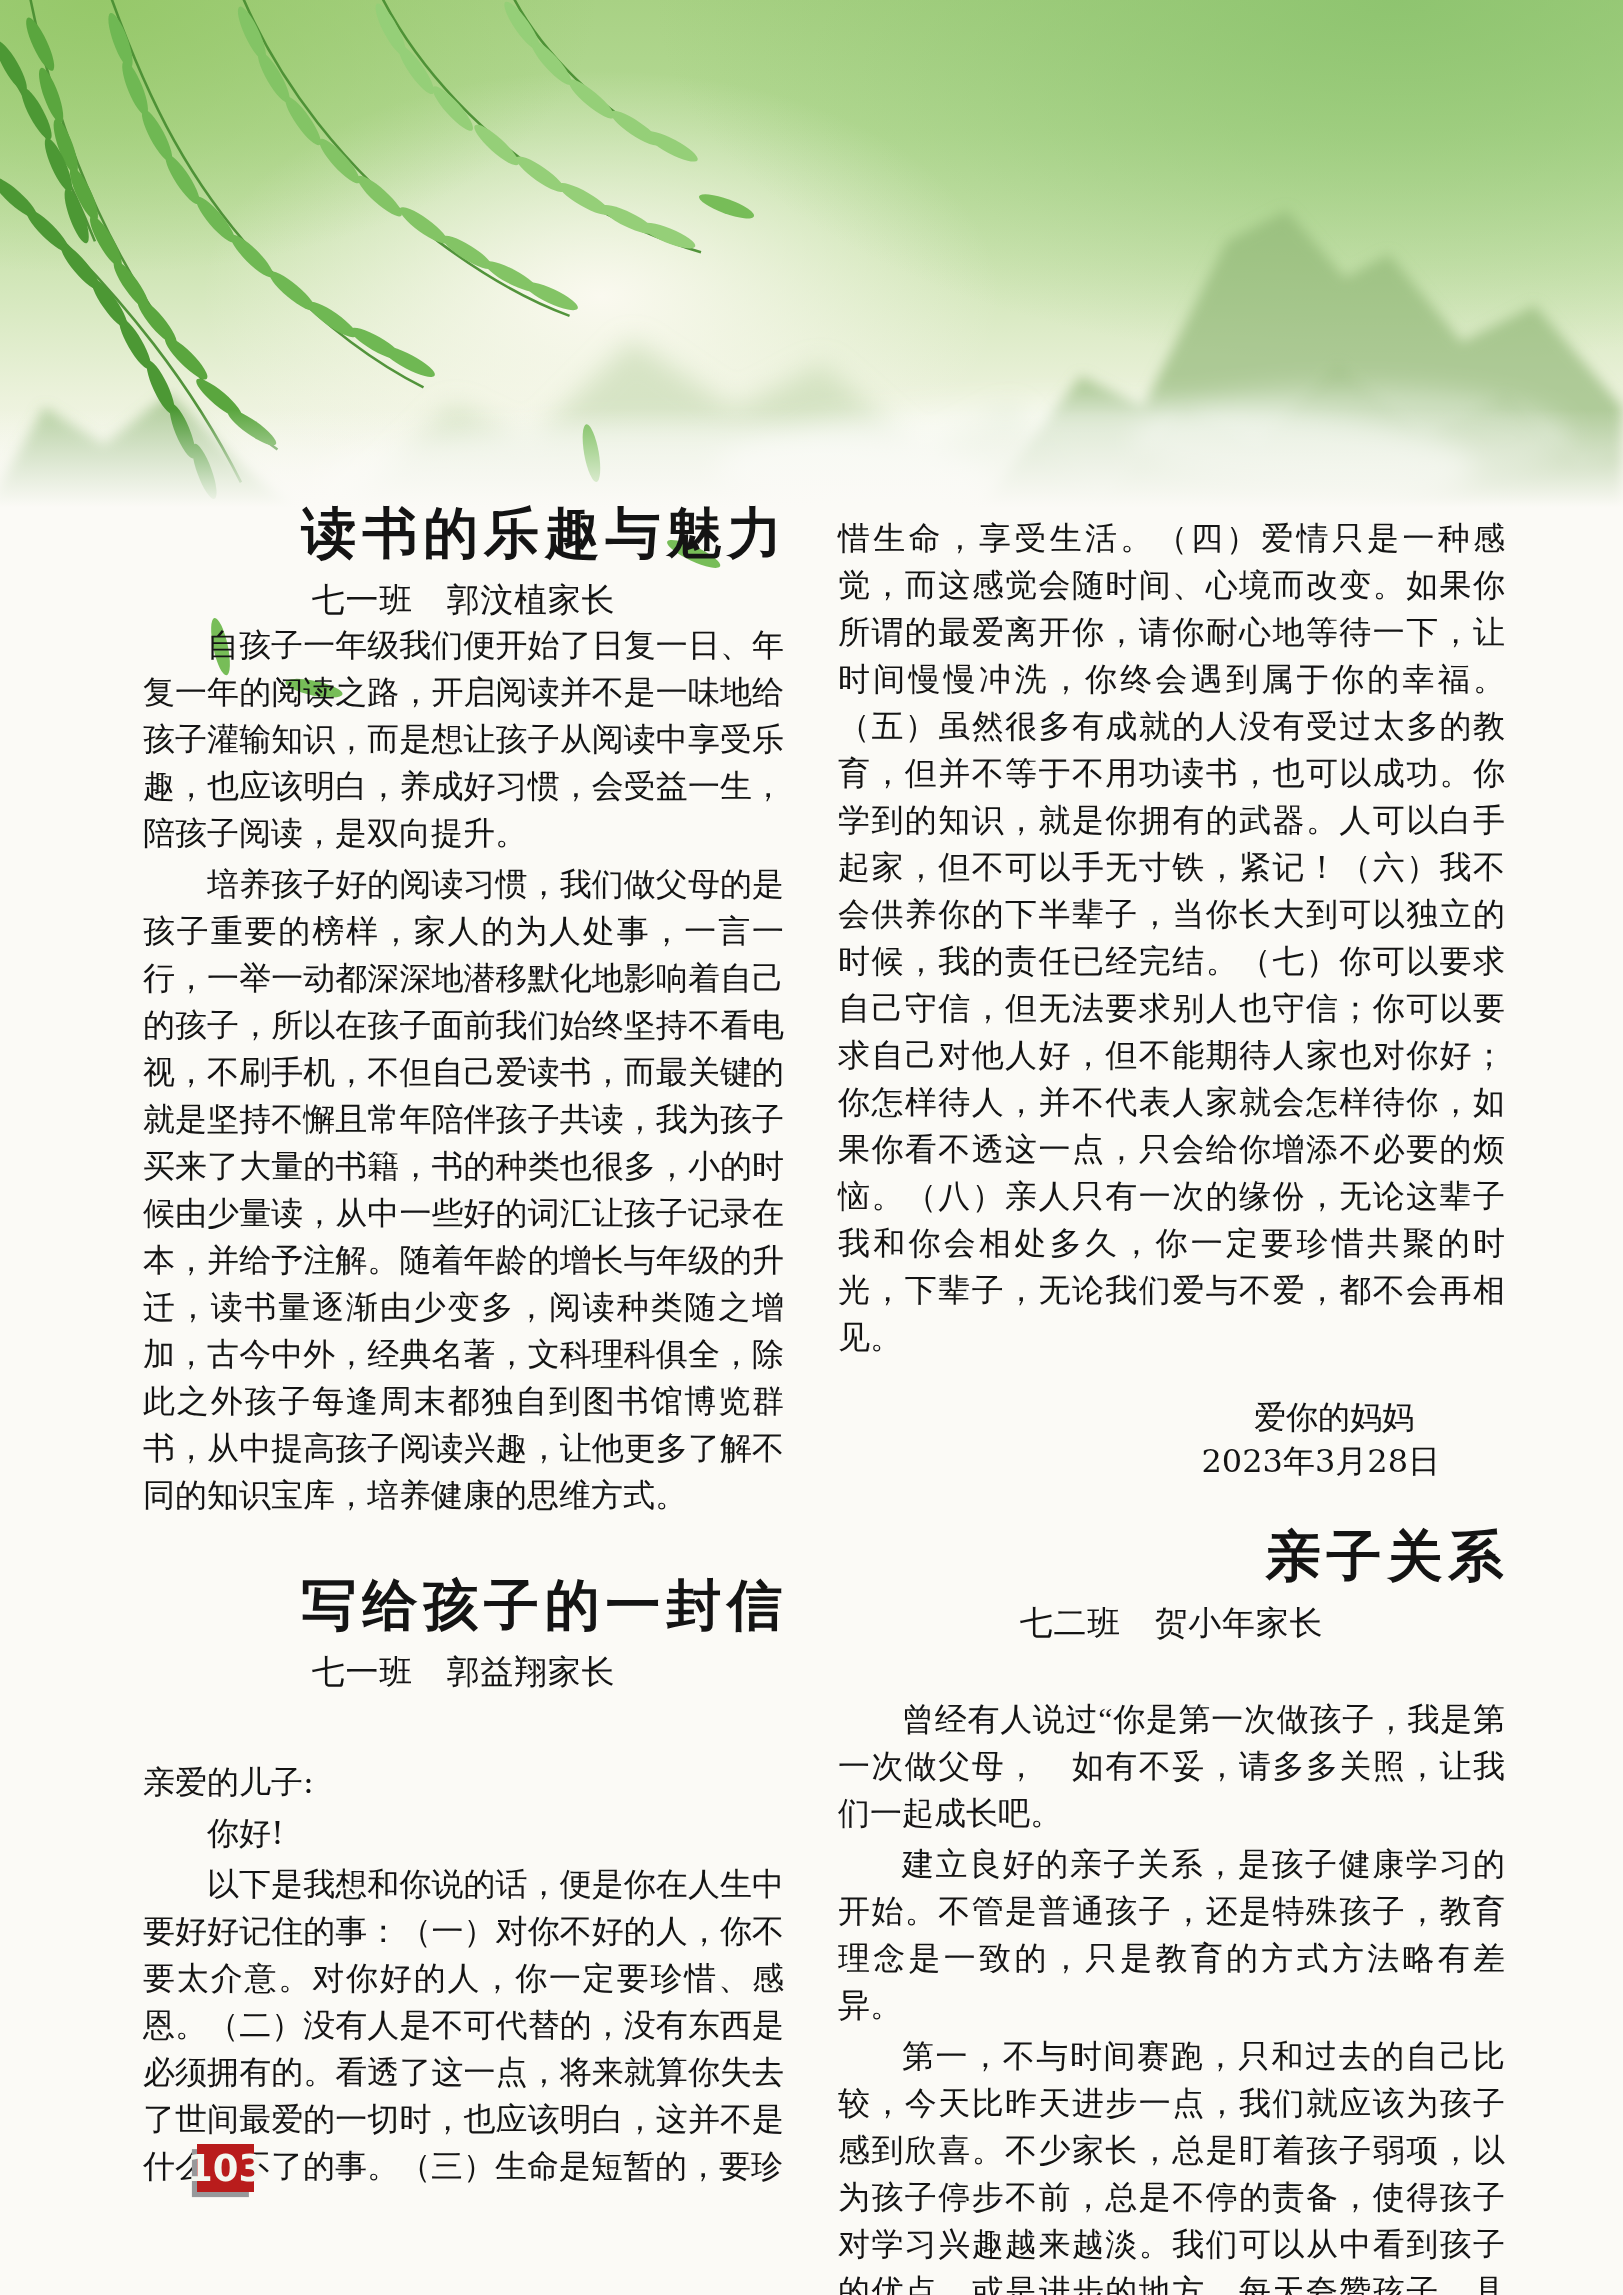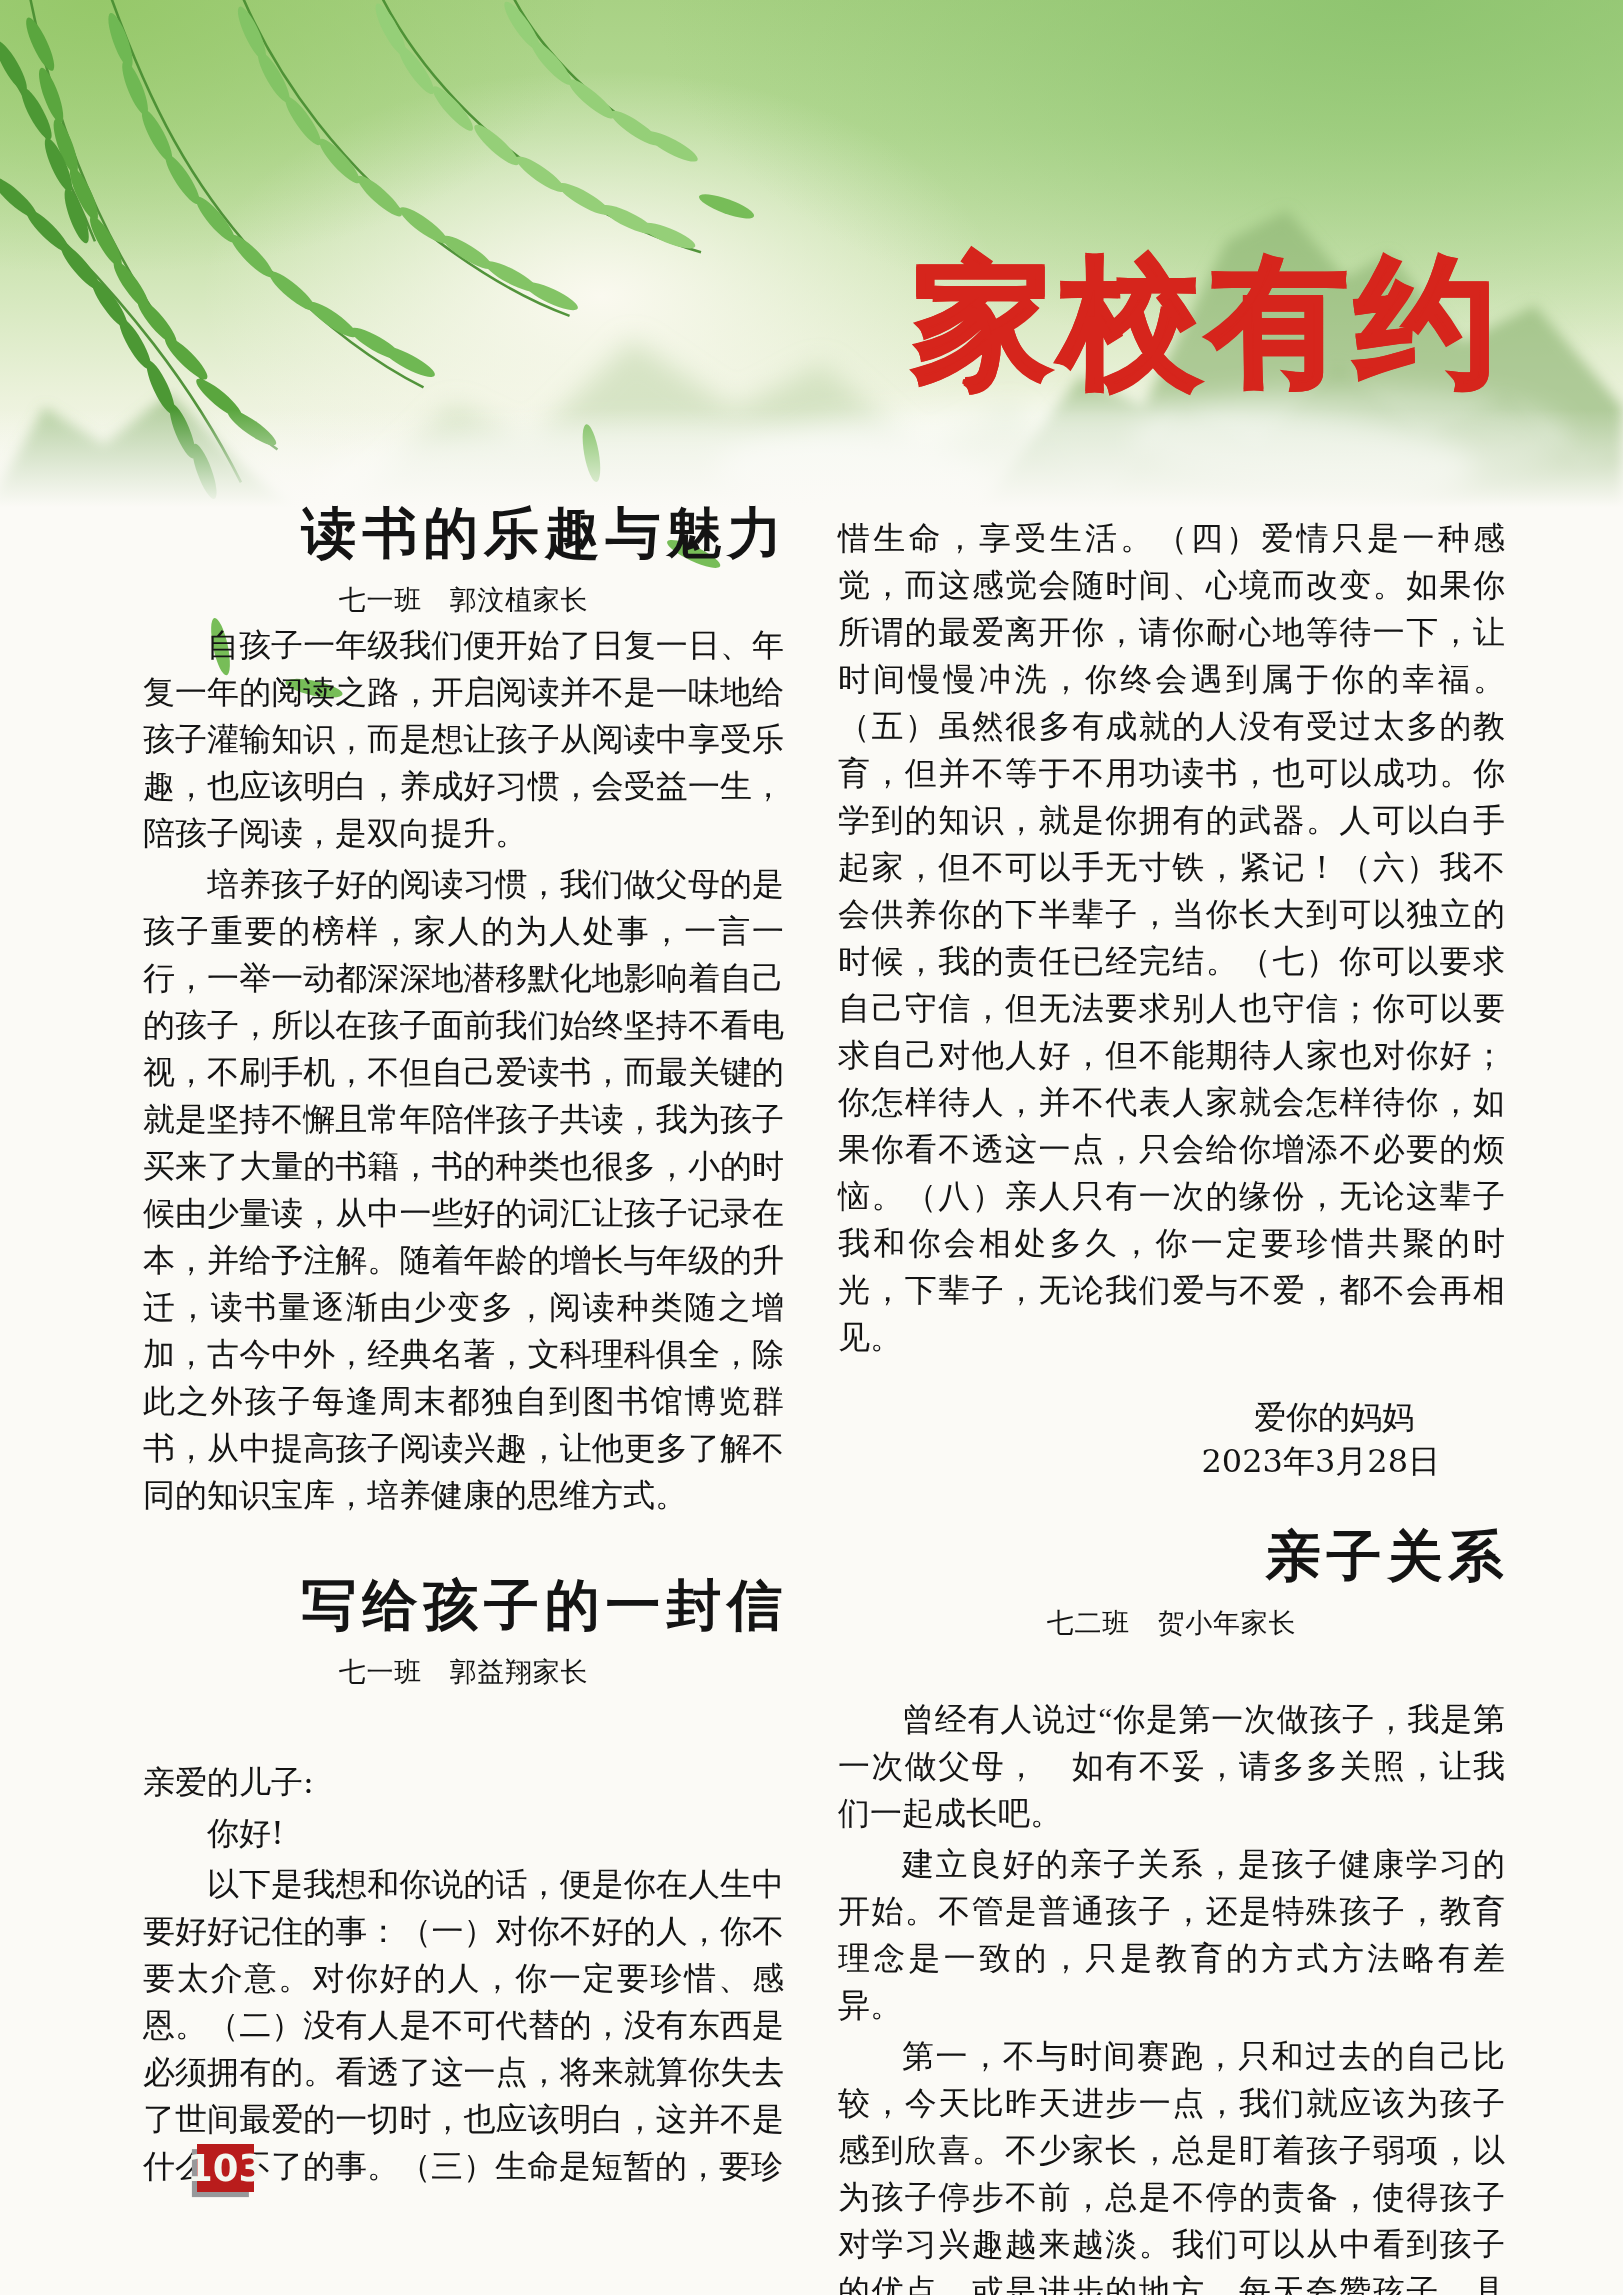--- a/index.html
+++ b/index.html
@@ -42,21 +42,21 @@
   
   .col { position:absolute; }
   .col-left  { left:139px;  top:504px; width:649px; }
   .col-right { left:834px; top:511px; width:675px; }
 
   .article-title {
     margin:0; font-size:55px; line-height:58px; font-weight:bold;
     text-align:right; letter-spacing:5.8px;
   }
   .article-author {
-    margin:19px 0 0; font-size:27px; line-height:37px;
+    margin:19px 0 0; font-size:33px; line-height:37px;
     text-align:center; letter-spacing:0.7px;
   }
   .body-text {
     margin:4px; font-size:32px; line-height:47px;
     text-align:justify; text-justify:inter-ideograph;
   }
   .indent { text-indent:64px; }
   .mt-first { margin-top:69px; }
   .mt-article { margin-top:57px; }
 
@@ -190,21 +190,20 @@
         <use href="#lf" transform="translate(950 758) rotate(25)"></use>
         <use href="#lf" transform="translate(995 282) rotate(20)"></use>
         <use href="#lf" transform="translate(302 885) rotate(78)"></use>
         <use href="#lf" transform="translate(430 942) rotate(12)"></use>
       </g>
     </svg>
 
     <div class="header-fade"></div>
   </div>
 
-  <h1 class="main-title">家校有约</h1>
 
   <div class="col col-left">
     <h2 class="article-title">读书的乐趣与魅力</h2>
     <div class="article-author">七一班　郭汶植家长</div>
     <p class="body-text indent">自孩子一年级我们便开始了日复一日、年复一年的阅读之路，开启阅读并不是一味地给孩子灌输知识，而是想让孩子从阅读中享受乐趣，也应该明白，养成好习惯，会受益一生，陪孩子阅读，是双向提升。</p>
     <p class="body-text indent">培养孩子好的阅读习惯，我们做父母的是孩子重要的榜样，家人的为人处事，一言一行，一举一动都深深地潜移默化地影响着自己的孩子，所以在孩子面前我们始终坚持不看电视，不刷手机，不但自己爱读书，而最关键的就是坚持不懈且常年陪伴孩子共读，我为孩子买来了大量的书籍，书的种类也很多，小的时候由少量读，从中一些好的词汇让孩子记录在本，并给予注解。随着年龄的增长与年级的升迁，读书量逐渐由少变多，阅读种类随之增加，古今中外，经典名著，文科理科俱全，除此之外孩子每逢周末都独自到图书馆博览群书，从中提高孩子阅读兴趣，让他更多了解不同的知识宝库，培养健康的思维方式。</p>
 
     <h2 class="article-title mt-article">写给孩子的一封信</h2>
     <div class="article-author">七一班　郭益翔家长</div>
     <p class="body-text mt-first">亲爱的儿子:</p>

